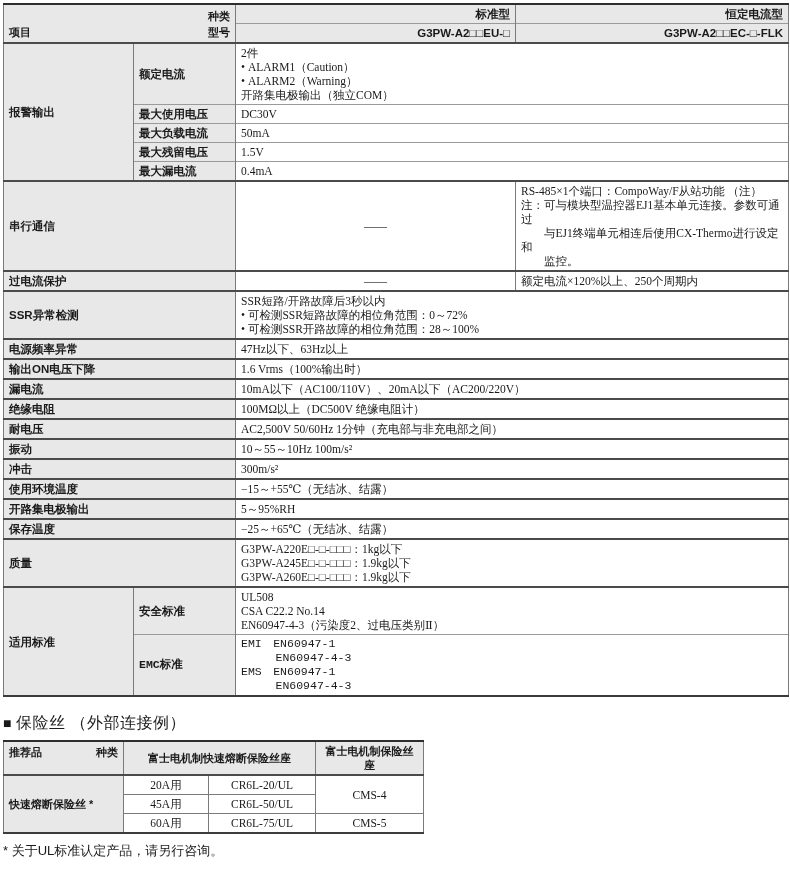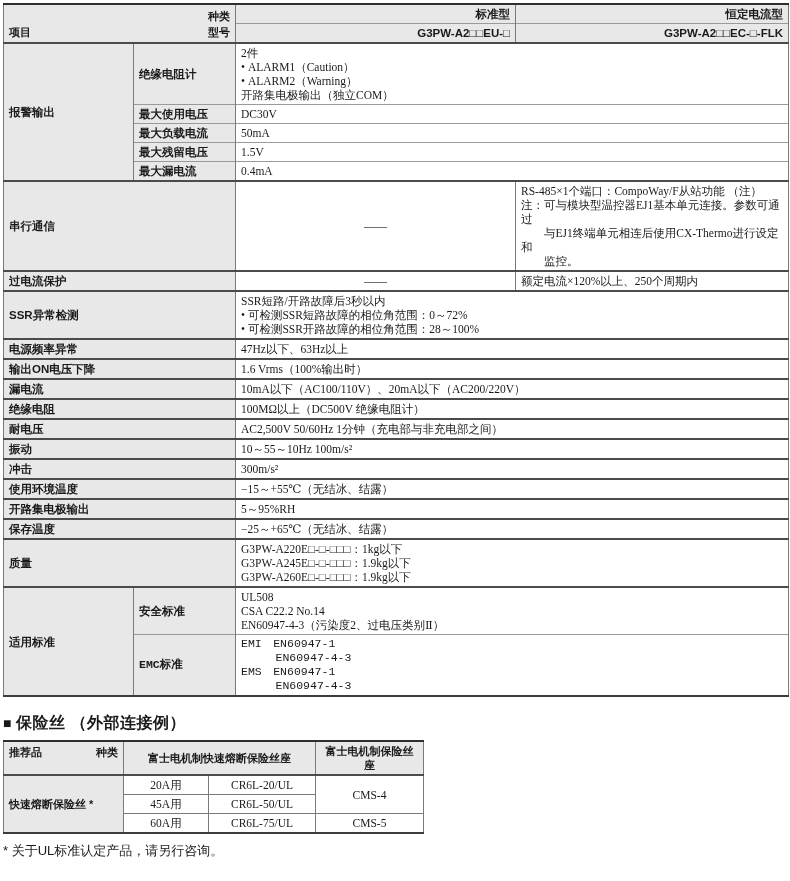--- a/index.html
+++ b/index.html
@@ -53,21 +53,21 @@
   .h71 > td { height:71px; }
   .h58 > td { height:58px; }
   .h56 > td { height:56px; }
   .h46 > td { height:46px; }
   .h54 > td { height:54px; }
   .h48 > td { height:48px;font-family:Liberation Mono, monospace; }
 
   
   .sec-heading {
     font-family:"Liberation Sans","DejaVu Sans",sans-serif;
-    font-weight:bold;
+    font-weight:normal;
     font-size:16px;
     margin:16px 0 6px 0;
     letter-spacing:0.5px;
   }
   .sq { font-size:14px; margin-right:4px; }
 
   
   table.fuse { width:420px; border-top:2px solid #2e2e2e; border-bottom:2px solid #3c3c3c; }
   table.fuse td {
     border:1px solid #7a7a7a;
@@ -121,21 +121,21 @@
       <td class="colhead">标准型</td>
       <td class="colhead">恒定电流型</td>
     </tr>
     <tr class="hdr2">
       <td class="colhead">G3PW-A2□□EU-□</td>
       <td class="colhead">G3PW-A2□□EC-□-FLK</td>
     </tr>
 
     <tr class="sec h71">
       <td class="lab" rowspan="5">报警输出</td>
-      <td class="sub">绝缘电阻计</td>
+      <td class="sub">额定电流</td>
       <td class="val pre" colspan="2">2件
 • ALARM1（Caution）
 • ALARM2（Warning）
 开路集电极输出（独立COM）</td>
     </tr>
     <tr>
       <td class="sub">最大使用电压</td>
       <td class="val" colspan="2">DC30V</td>
     </tr>
     <tr>

